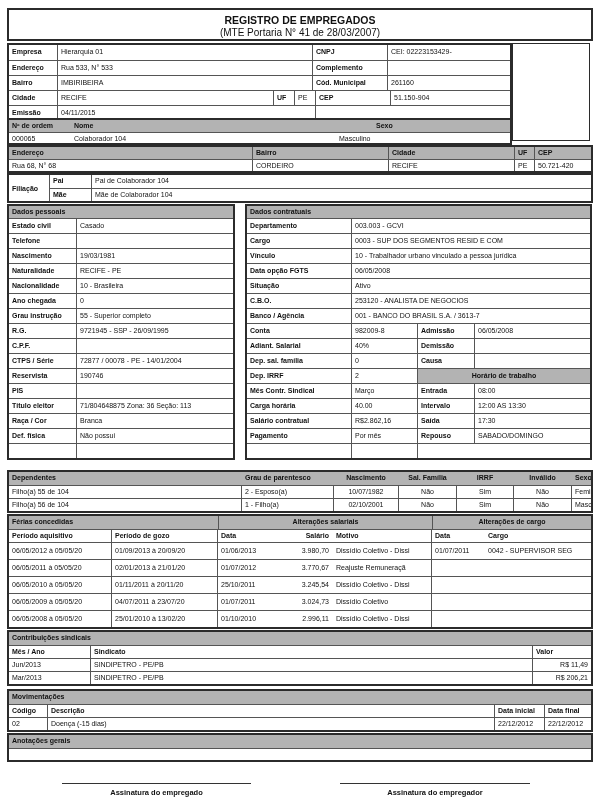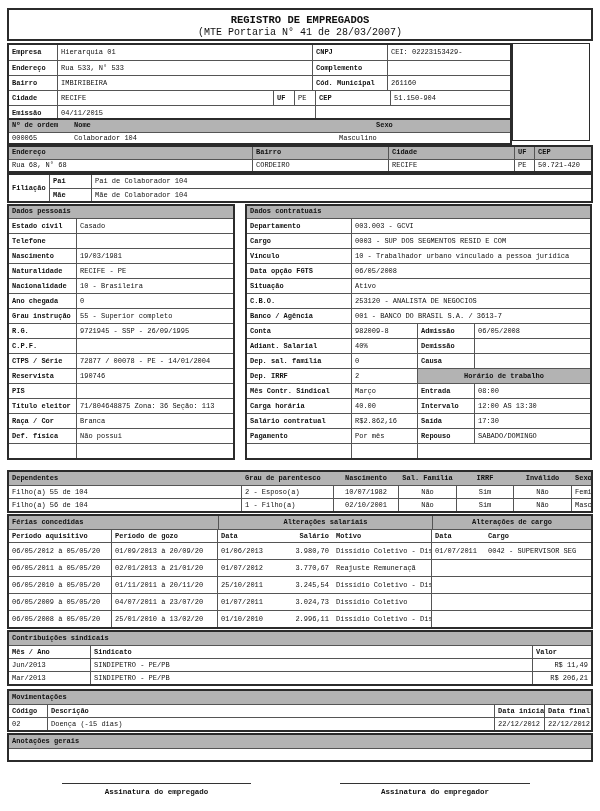--- a/index.html
+++ b/index.html
@@ -1,18 +1,18 @@
 <!DOCTYPE html>
 <html><head>
 <meta charset="utf-8">
 <style>
   html,body{margin:0;padding:0;background:#fff;}
   *{box-sizing:border-box;}
   .page{position:relative;width:600px;height:811px;background:#ffffff;overflow:hidden;
-        font-family:Liberation Mono, monospace;font-size:7px;color:#111;}
+        font-family:Liberation Sans, sans-serif;font-size:7px;color:#111;}
   .tbl{position:absolute;border:2px solid #2b2b2b;background:#fff;}
   .r{display:flex;border-top:1px solid #555;align-items:stretch;}
   .r:first-child{border-top:none;}
   .c{border-left:1px solid #555;padding:0 3px;overflow:hidden;white-space:nowrap;flex:0 0 auto;}
   .c:first-child{border-left:none;}
   .fill{flex:1 1 auto;}
   .lab{font-weight:bold;}
   .gray{background:#b3b3b3;font-weight:bold;}
   .ctr{text-align:center;}
   .rgt{text-align:right;}

